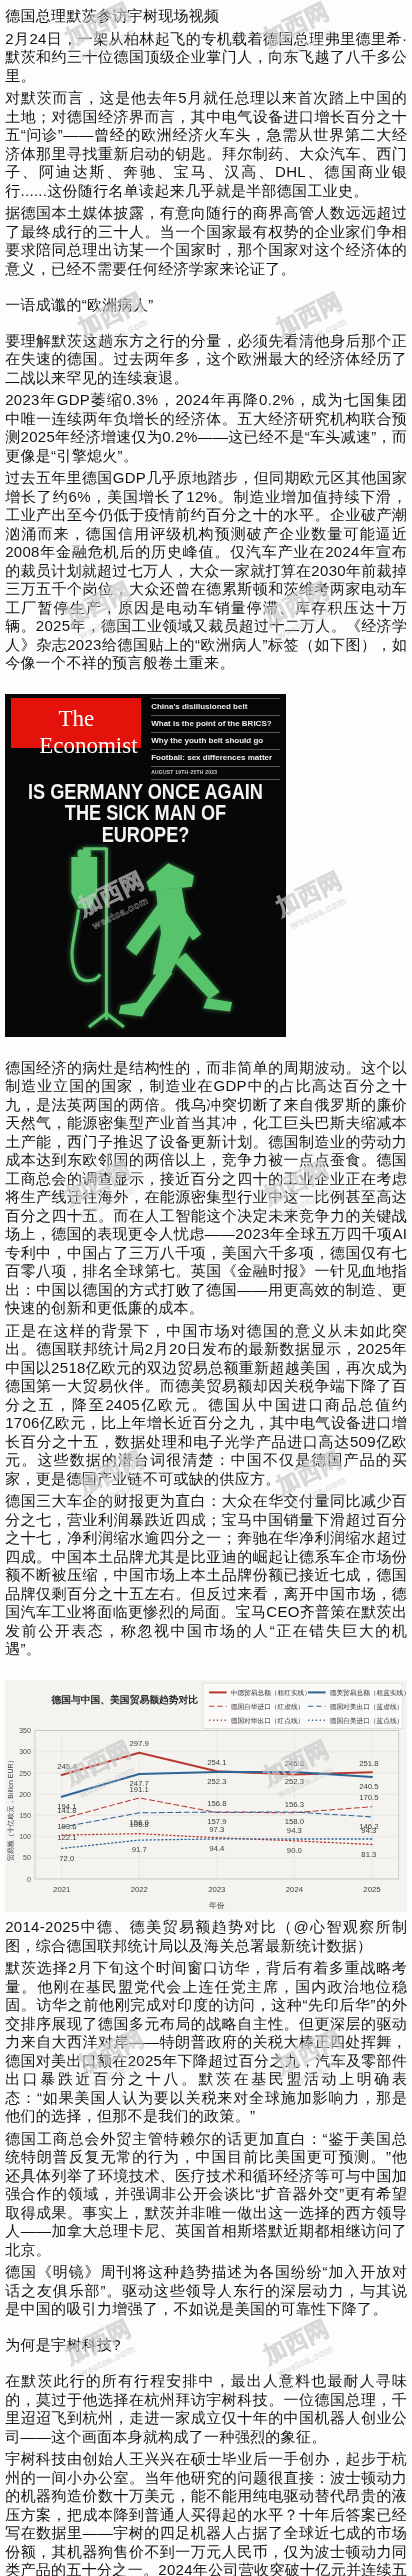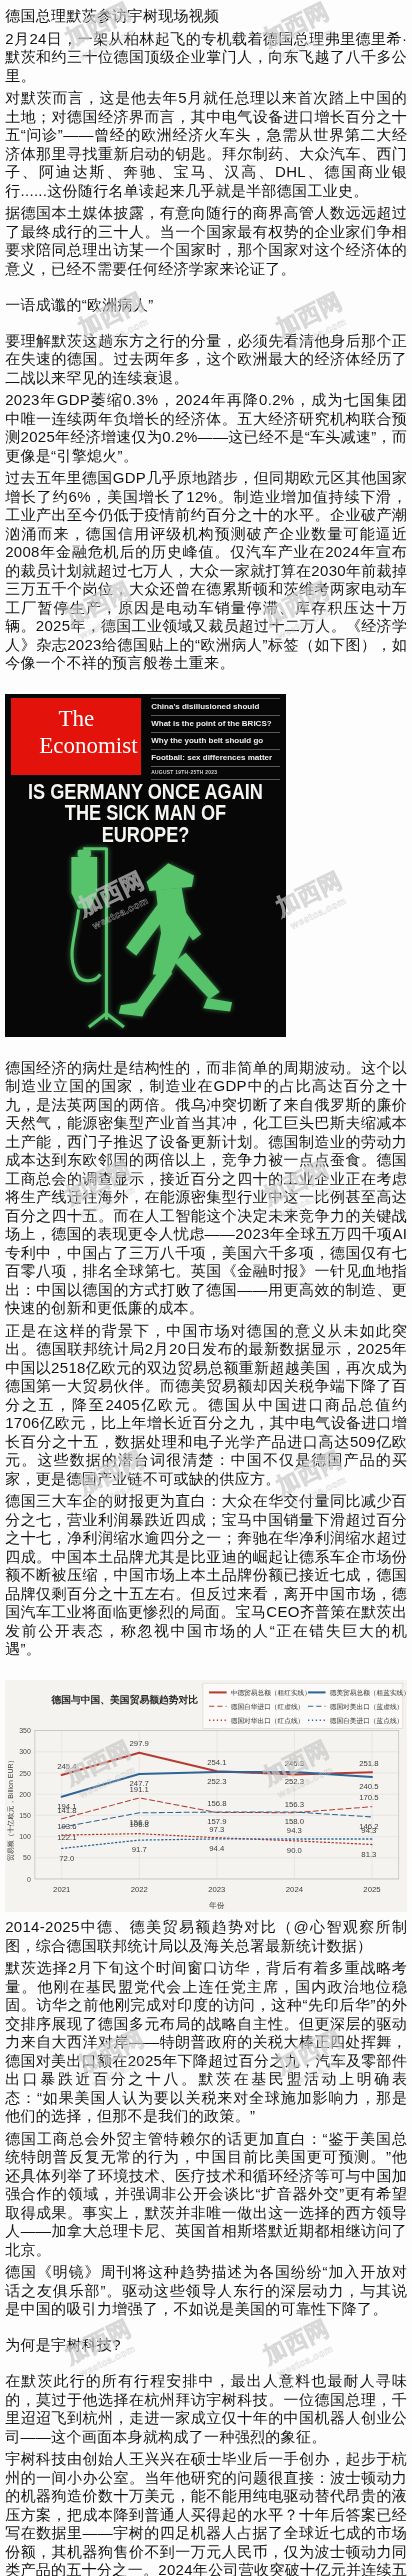--- a/index.html
+++ b/index.html
@@ -11,21 +11,21 @@
   p.section-heading{font-size:15px;line-height:18.5px;margin:17.5px 0;letter-spacing:0.3px;}
 
   
   .wm-layer{position:absolute;inset:0;z-index:6;pointer-events:none;}
   .wm{position:absolute;transform:rotate(-26deg);text-align:center;opacity:.7;}
   .wm-cn{display:block;font-size:23px;font-weight:bold;color:transparent;-webkit-text-stroke:0.8px #c9c9c9;}
   .wm-en{display:block;font-size:9.8px;font-weight:bold;letter-spacing:0.5px;color:transparent;-webkit-text-stroke:0.5px #c9c9c9;}
 
   
   figure.cover{margin:21.6px 0;width:281px;height:343px;position:relative;background:#070707;overflow:hidden;}
-  .masthead{position:absolute;left:6.2px;top:4.1px;width:130px;height:77px;background:#e3120b;color:#ffffff;
+  .masthead{position:absolute;left:6.2px;top:4.1px;width:130px;height:50px;background:#e3120b;color:#ffffff;
     font-family:"Liberation Serif","DejaVu Serif",serif;text-align:center;}
   .masthead-line1{font-size:23px;margin-top:7.2px;}
   .masthead-line2{font-size:23px;margin-top:1px;padding-left:24px;}
   .headlines{position:absolute;left:146px;top:4.1px;width:129px;border-bottom:0.5px solid #5a5a5a;}
   .hl{border-top:0.5px solid #5a5a5a;padding:3.1px 0;font-size:8px;font-weight:600;color:#ededed;line-height:9.8px;}
   .dateline{border-top:0.5px solid #5a5a5a;padding:2.6px 0 4.1px 0;font-size:4.9px;letter-spacing:0.3px;color:#d6d6d6;font-weight:600;}
   .cover-title{position:absolute;top:87px;left:0;width:100%;text-align:center;color:#f5f5f2;
     font-weight:700;font-size:21.6px;line-height:21px;transform:scale(.84,1.02);letter-spacing:0;}
   .amp-svg{position:absolute;left:33px;top:130px;}
 
@@ -123,21 +123,21 @@
     <p class="body-text">要理解默茨这趟东方之行的分量，必须先看清他身后那个正在失速的德国。过去两年多，这个欧洲最大的经济体经历了二战以来罕见的连续衰退。</p>
     <p class="body-text">2023年GDP萎缩0.3%，2024年再降0.2%，成为七国集团中唯一连续两年负增长的经济体。五大经济研究机构联合预测2025年经济增速仅为0.2%——这已经不是“车头减速”，而更像是“引擎熄火”。</p>
     <p class="body-text">过去五年里德国GDP几乎原地踏步，但同期欧元区其他国家增长了约6%，美国增长了12%。制造业增加值持续下滑，工业产出至今仍低于疫情前约百分之十的水平。企业破产潮汹涌而来，德国信用评级机构预测破产企业数量可能逼近2008年金融危机后的历史峰值。仅汽车产业在2024年宣布的裁员计划就超过七万人，大众一家就打算在2030年前裁掉三万五千个岗位，大众还曾在德累斯顿和茨维考两家电动车工厂暂停生产，原因是电动车销量停滞、库存积压达十万辆。2025年，德国工业领域又裁员超过十二万人。《经济学人》杂志2023给德国贴上的“欧洲病人”标签（如下图），如今像一个不祥的预言般卷土重来。</p>
 
     <figure class="cover">
       <div class="masthead">
         <div class="masthead-line1">The</div>
         <div class="masthead-line2">Economist</div>
       </div>
       <div class="headlines">
-        <div class="hl">China's disillusioned should</div>
+        <div class="hl">China's disillusioned belt</div>
         <div class="hl">What is the point of the BRICS?</div>
         <div class="hl">Why the youth belt should go</div>
         <div class="hl">Football: sex differences matter</div>
         <div class="dateline">AUGUST 19TH-25TH 2023</div>
       </div>
       <div class="cover-title">
         <div>IS GERMANY ONCE AGAIN</div>
         <div>THE SICK MAN OF EUROPE?</div>
       </div>
       <svg class="amp-svg" width="211" height="206" viewBox="0 0 380 400">

